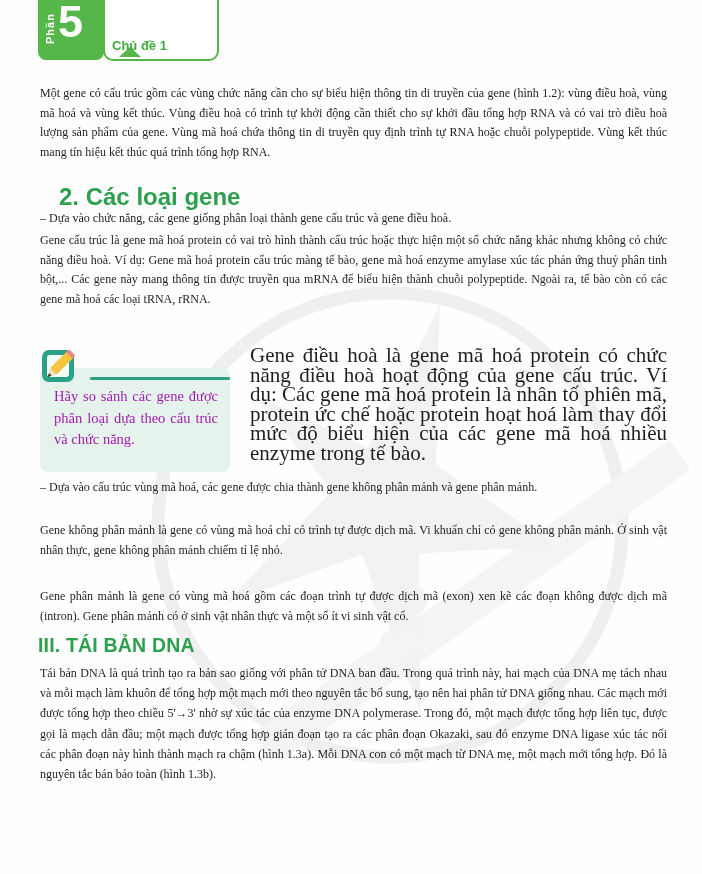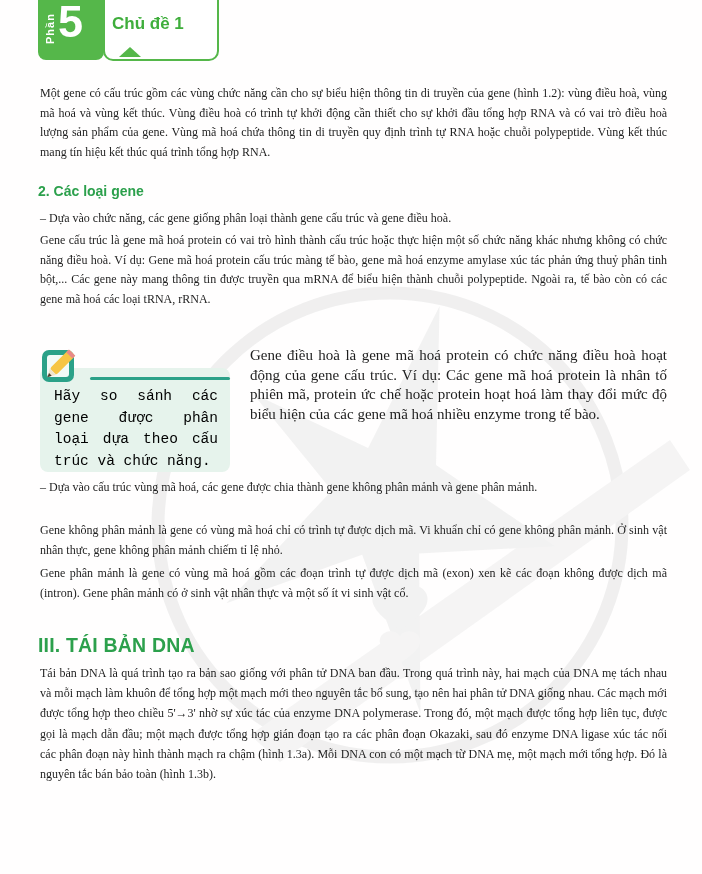--- a/index.html
+++ b/index.html
@@ -7,46 +7,46 @@
         font-family:"Liberation Serif",serif;color:#1f1f1f;}
   
   .watermark{position:absolute;left:0;top:0;z-index:0;}
   
   .body-text{position:absolute;z-index:2;font-size:12px;line-height:19.6px;
              text-align:justify;color:#1e1e1e;width:627px;left:40px;}
   .hang{padding-left:16px;text-indent:-16px;}
   
   .h-green{position:absolute;z-index:2;left:38px;font-family:"Liberation Sans",sans-serif;
            font-weight:bold;color:#2ca04c;white-space:nowrap;}
-  .h-sub{top:183px;font-size:14px;}
+  .h-sub{top:183px;font-size:24px;margin-left:21px;}
   .h-main{top:633px;font-size:20.5px;transform:scaleX(.95);transform-origin:left top;letter-spacing:.2px;}
   
   .topic-box{position:absolute;left:103px;top:-14px;width:112px;height:71px;background:#fff;
              border:2px solid #55b74a;border-radius:10px;z-index:3;}
   .tab-notch{position:absolute;left:119px;top:47px;width:0;height:0;z-index:4;
              border-left:11px solid transparent;border-right:11px solid transparent;
              border-bottom:10px solid #55b74a;}
   .part-tab{position:absolute;left:38px;top:-12px;width:66px;height:72px;background:#55b74a;
             border-radius:8px;z-index:5;}
   .part-label{position:absolute;left:6px;top:12px;height:44px;writing-mode:vertical-rl;
               transform:rotate(180deg);font-family:"Liberation Sans",sans-serif;font-weight:bold;
               font-size:11px;color:#ffffff;letter-spacing:1px;}
   .part-number{position:absolute;left:20px;top:8px;font-family:"Liberation Sans",sans-serif;
                font-weight:bold;font-size:45px;line-height:52px;color:#ffffff;}
-  .topic-label{position:absolute;left:112px;top:14px;z-index:4;font-family:"Liberation Sans",sans-serif;
-               font-weight:bold;font-size:17px;color:#3fae3c;white-space:nowrap;}
+  .topic-label{position:absolute;left:112px;top:38px;z-index:4;font-family:"Liberation Sans",sans-serif;
+               font-weight:bold;font-size:13px;color:#3fae3c;white-space:nowrap;}
   
   .note-row{position:absolute;left:40px;top:346px;width:627px;z-index:2;}
   .note-box{float:left;width:192px;height:130px;margin-right:18px;position:relative;}
   .note-bg{position:absolute;left:0;top:22px;width:190px;height:104px;background:#e6f3ec;border-radius:8px;}
   .note-line{position:absolute;left:50px;top:31px;width:140px;height:3px;background:#2ba188;border-radius:2px;}
   .note-icon{position:absolute;left:0;top:-6px;}
-  .note-text{position:absolute;left:14px;top:40px;width:164px;font-family:Liberation Mono, monospace;
-             font-size:14.5px;line-height:21.5px;color:#000000;text-align:justify;}
-  .wrap-para{font-size:15px;line-height:19.6px;text-align:justify;color:#1e1e1e;}
+  .note-text{position:absolute;left:14px;top:40px;width:164px;font-family:Liberation Serif, serif;
+             font-size:14.5px;line-height:21.5px;color:#a21caf;text-align:justify;}
+  .wrap-para{font-size:21px;line-height:19.6px;text-align:justify;color:#1e1e1e;}
 </style>
 </head>
 <body>
 
 <div class="page">
 
   <svg class="watermark" width="702" height="874" viewBox="0 0 702 874">
     <g opacity="0.55">
       <circle cx="390" cy="525" r="232" fill="none" stroke="#e4e4e4" stroke-width="13"></circle>
       <path d="M250 735 L670 440 L690 470 L280 762 Z" fill="#ededed"></path>
@@ -91,19 +91,19 @@
       </svg>
       <div class="note-text">Hãy so sánh các gene được phân loại dựa theo cấu trúc và chức năng.</div>
     </div>
     <div class="wrap-para">Gene điều hoà là gene mã hoá protein có chức năng điều hoà hoạt động của gene cấu trúc. Ví dụ: Các gene mã hoá protein là nhân tố phiên mã, protein ức chế hoặc protein hoạt hoá làm thay đổi mức độ biểu hiện của các gene mã hoá nhiều enzyme trong tế bào.</div>
   </div>
 
   <div class="body-text" style="top:521px;">Gene không phân mảnh là gene có vùng mã hoá chỉ có trình tự được dịch mã. Vi khuẩn chỉ có gene không phân mảnh. Ở sinh vật nhân thực, gene không phân mảnh chiếm tỉ lệ nhỏ.</div>
 
   <div class="body-text hang" style="top:478px;">– Dựa vào cấu trúc vùng mã hoá, các gene được chia thành gene không phân mảnh và gene phân mảnh.</div>
 
-  <div class="body-text" style="top:564px;">Gene phân mảnh là gene có vùng mã hoá gồm các đoạn trình tự được dịch mã (exon) xen kẽ các đoạn không được dịch mã (intron). Gene phân mảnh có ở sinh vật nhân thực và một số ít vi sinh vật cổ.</div>
+  <div class="body-text" style="top:587px;">Gene phân mảnh là gene có vùng mã hoá gồm các đoạn trình tự được dịch mã (exon) xen kẽ các đoạn không được dịch mã (intron). Gene phân mảnh có ở sinh vật nhân thực và một số ít vi sinh vật cổ.</div>
 
   <div class="h-green h-main">III. TÁI BẢN DNA</div>
 
   <div class="body-text" style="top:663px;line-height:20.2px;">Tái bản DNA là quá trình tạo ra bản sao giống với phân tử DNA ban đầu. Trong quá trình này, hai mạch của DNA mẹ tách nhau và mỗi mạch làm khuôn để tổng hợp một mạch mới theo nguyên tắc bổ sung, tạo nên hai phân tử DNA giống nhau. Các mạch mới được tổng hợp theo chiều 5'→3' nhờ sự xúc tác của enzyme DNA polymerase. Trong đó, một mạch được tổng hợp liên tục, được gọi là mạch dẫn đầu; một mạch được tổng hợp gián đoạn tạo ra các phân đoạn Okazaki, sau đó enzyme DNA ligase xúc tác nối các phân đoạn này hình thành mạch ra chậm (hình 1.3a). Mỗi DNA con có một mạch từ DNA mẹ, một mạch mới tổng hợp. Đó là nguyên tắc bán bảo toàn (hình 1.3b).</div>
 
 </div>
 
 </body></html>

